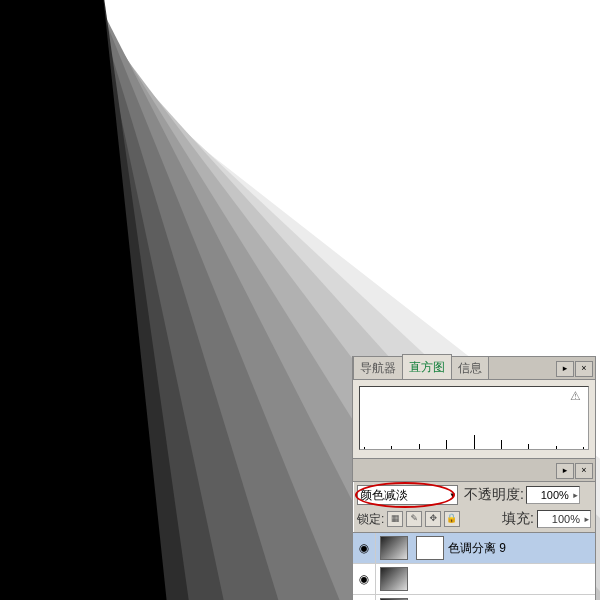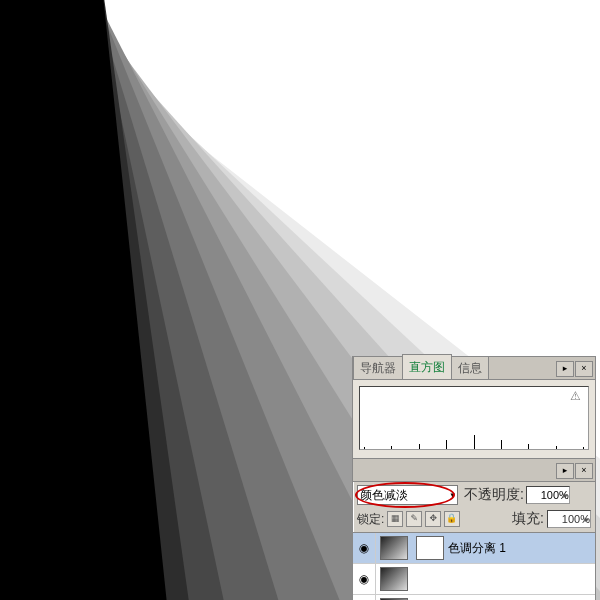--- a/index.html
+++ b/index.html
@@ -158,21 +158,21 @@
   font-size: 14px;
   color: #333;
 }
 .pct-box {
   width: 40px;
   height: 16px;
   border: 1px inset #999;
   background: #fff;
   font-size: 11px;
   text-align: right;
-  padding: 0 0 0 2px;
+  padding: 0 10px 0 2px;
   line-height: 16px;
   position: relative;
 }
 .pct-box::after {
   content: "▸";
   position: absolute;
   right: 1px;
   top: 0;
   font-size: 9px;
   color: #555;
@@ -307,21 +307,21 @@
     <div class="lock-icon">🔒</div>
     <span class="field-label" style="margin-left:auto">填充:</span>
     <div class="pct-box">100%</div>
   </div>
 
   <div class="layers-list" id="layers-list">
       <div class="layer-row sel">
         <div class="eye">◉</div>
         <div class="thumb grad"></div>
         <div class="thumb mask"></div>
-        <div class="lname">色调分离 1</div>
+        <div class="lname">色调分离 9</div>
       </div>
       <div class="layer-row">
         <div class="eye">◉</div>
         <div class="thumb grad"></div>
       </div>
       <div class="layer-row">
         <div class="eye">◉</div>
         <div class="thumb grad"></div>
       </div>
     </div>

